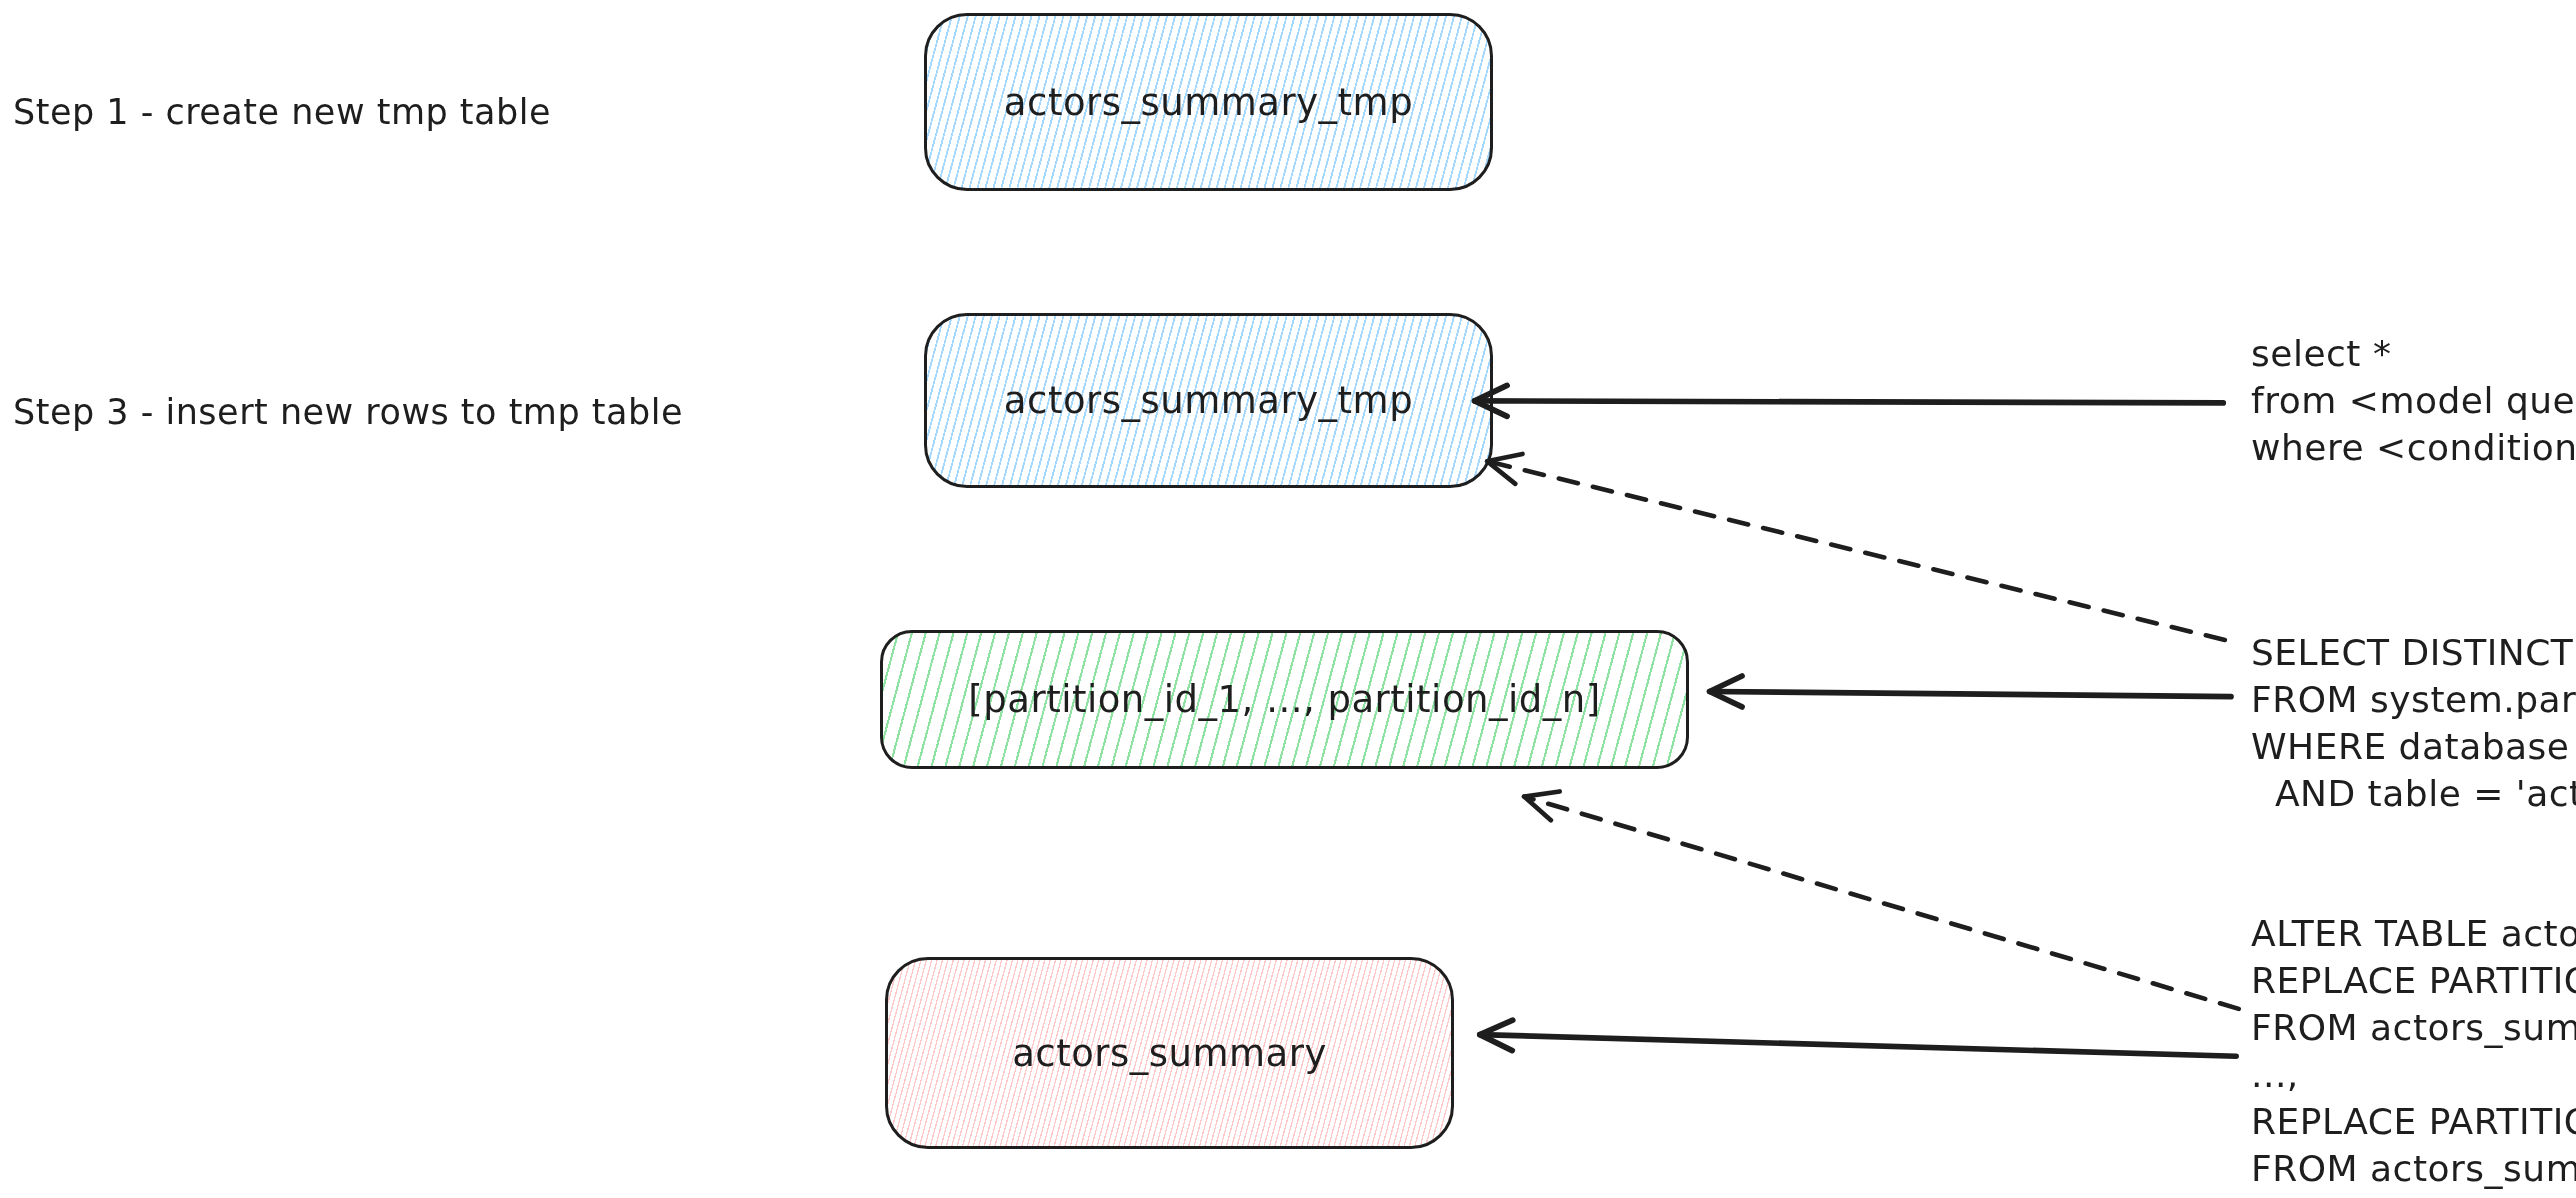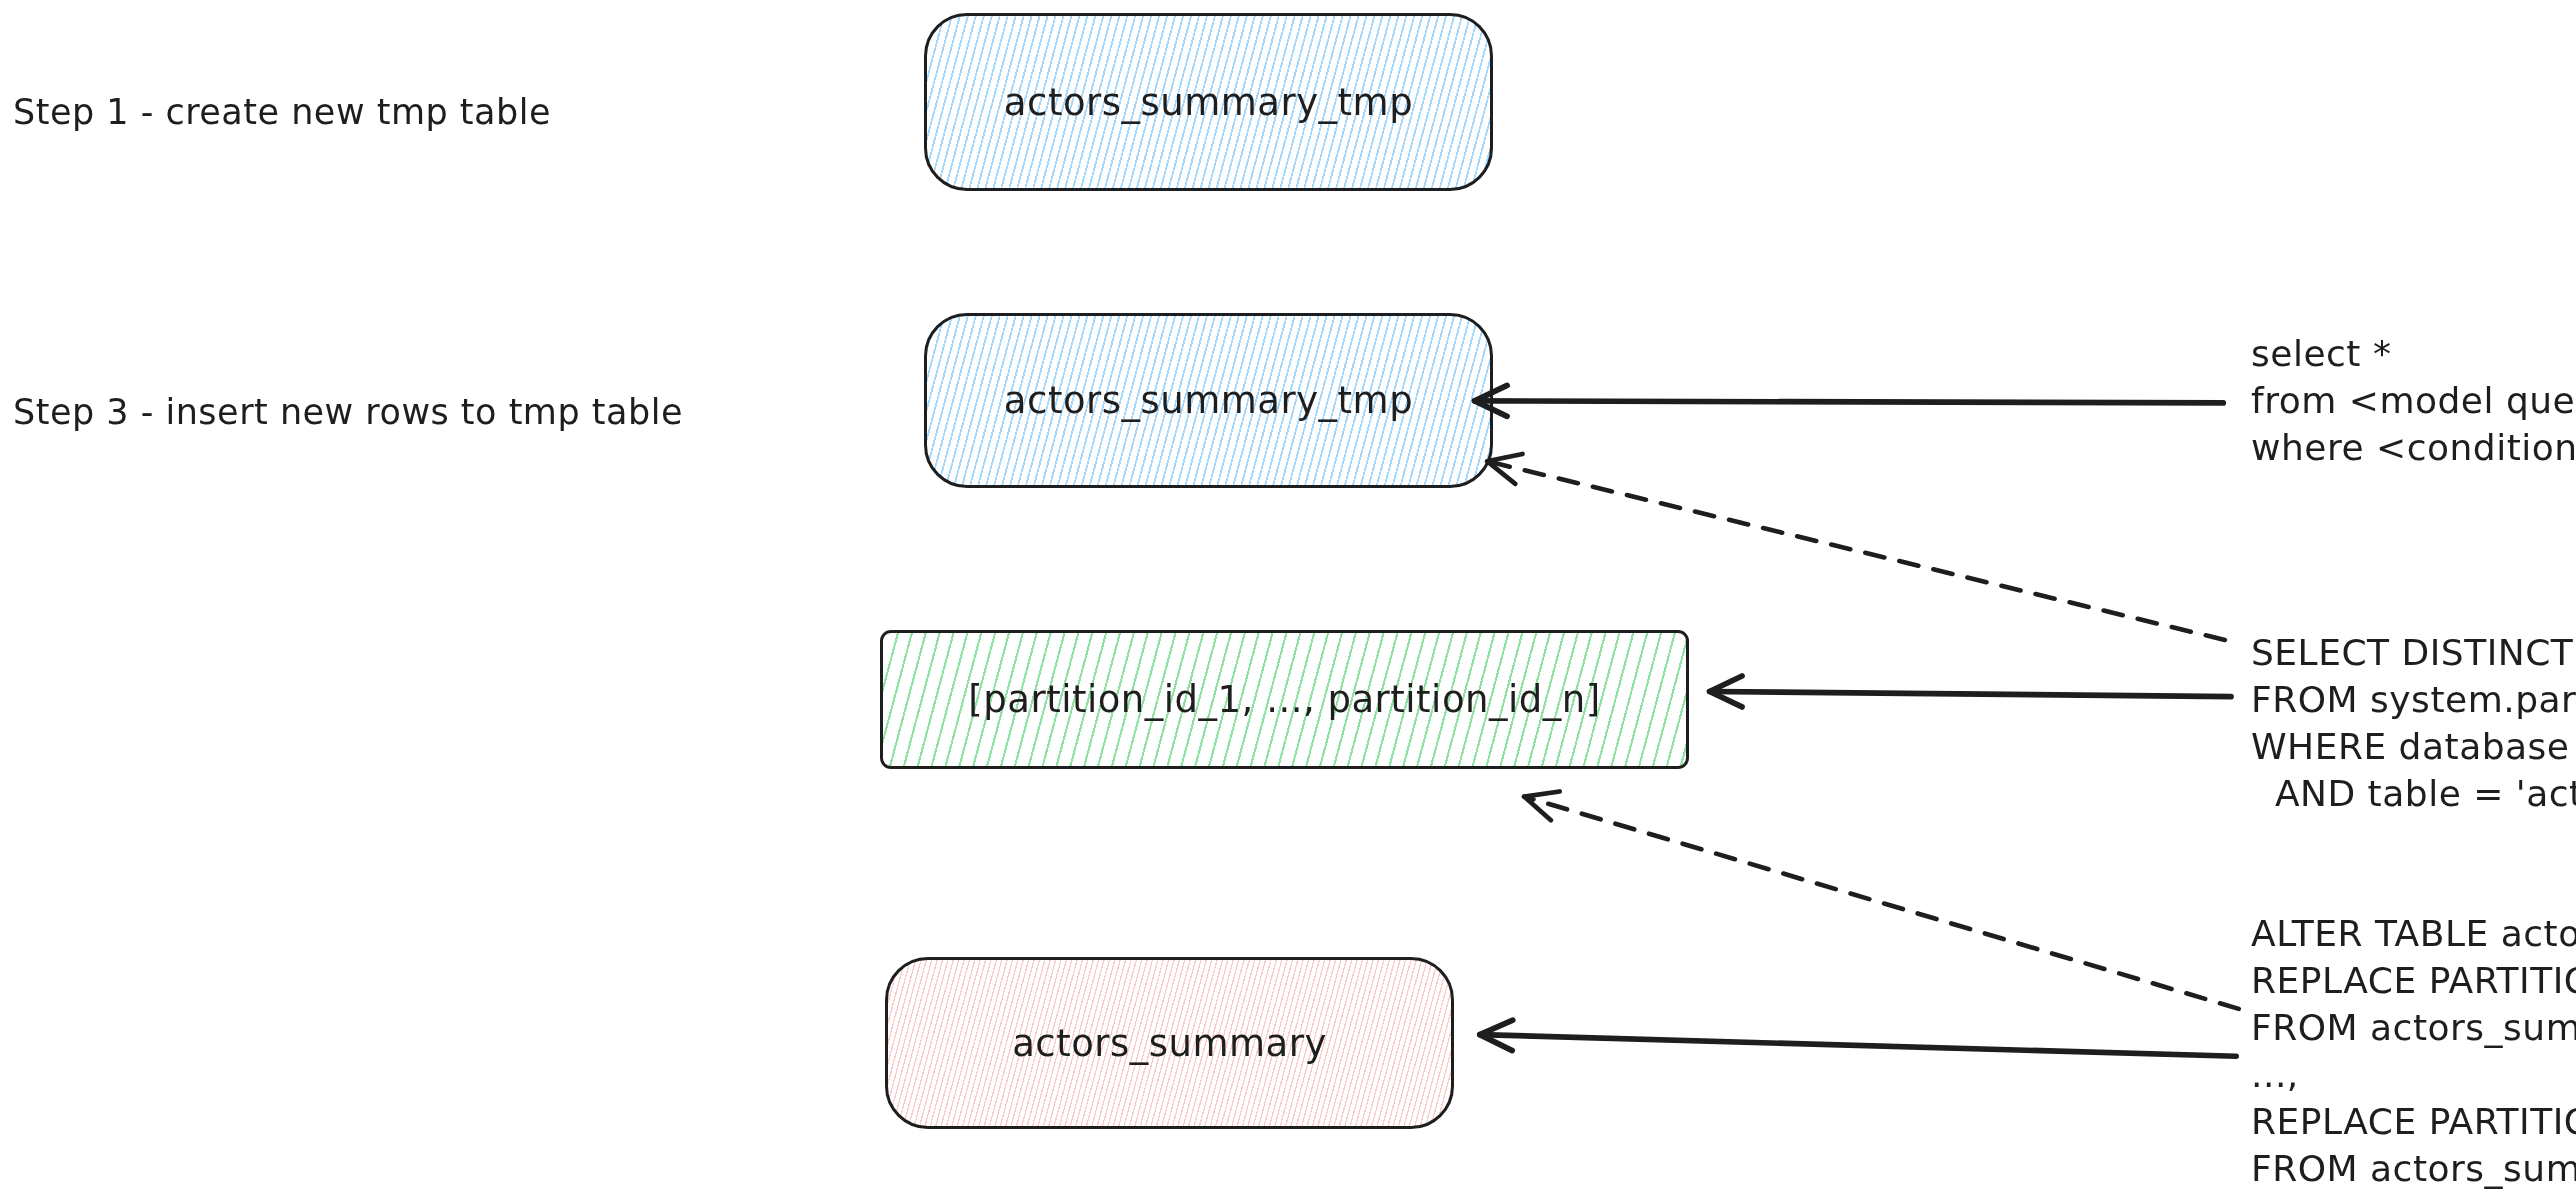--- a/index.html
+++ b/index.html
@@ -29,21 +29,21 @@
   }
   .node .node-text{
     font-size:37px;white-space:nowrap;letter-spacing:0.5px;
   }
   .box-blue{
     border-radius:43px;
     background-image:repeating-linear-gradient(105deg,var(--blue-hachure) 0px,var(--blue-hachure) 1.8px,transparent 1.8px,transparent 7.7px);
     margin-left:39px;
   }
   .box-green{
-    border-radius:11px;
+    border-radius:32px;
     background-image:repeating-linear-gradient(105deg,var(--green-hachure) 0px,var(--green-hachure) 2.1px,transparent 2.1px,transparent 13.4px);
   }
   .box-red{
     border-radius:43px;
     background-image:repeating-linear-gradient(105deg,var(--red-hachure) 0px,var(--red-hachure) 1.3px,transparent 1.3px,transparent 5.2px);
   }
   .sql-block{position:absolute;z-index:3;}
   .sql-line{
     font-size:36px;line-height:47px;white-space:pre;letter-spacing:0.5px;
   }
@@ -65,21 +65,21 @@
   </div>
 
   <div class="node box-blue" style="left:885px;top:313px;width:569px;height:175px">
     <span class="node-text">actors_summary_tmp</span>
   </div>
 
   <div class="node box-green" style="left:880px;top:630px;width:809px;height:139px">
     <span class="node-text">[partition_id_1, ..., partition_id_n]</span>
   </div>
 
-  <div class="node box-red" style="left:885px;top:957px;width:569px;height:172px">
+  <div class="node box-red" style="left:885px;top:957px;width:569px;height:192px">
     <span class="node-text">actors_summary</span>
   </div>
 
   <div class="sql-block" style="left:2251px;top:330px">
     <div class="sql-line">select *</div>
     <div class="sql-line">from &lt;model query&gt;</div>
     <div class="sql-line">where &lt;condition to identify new&gt;</div>
   </div>
 
   <div class="sql-block" style="left:2251px;top:629px">

